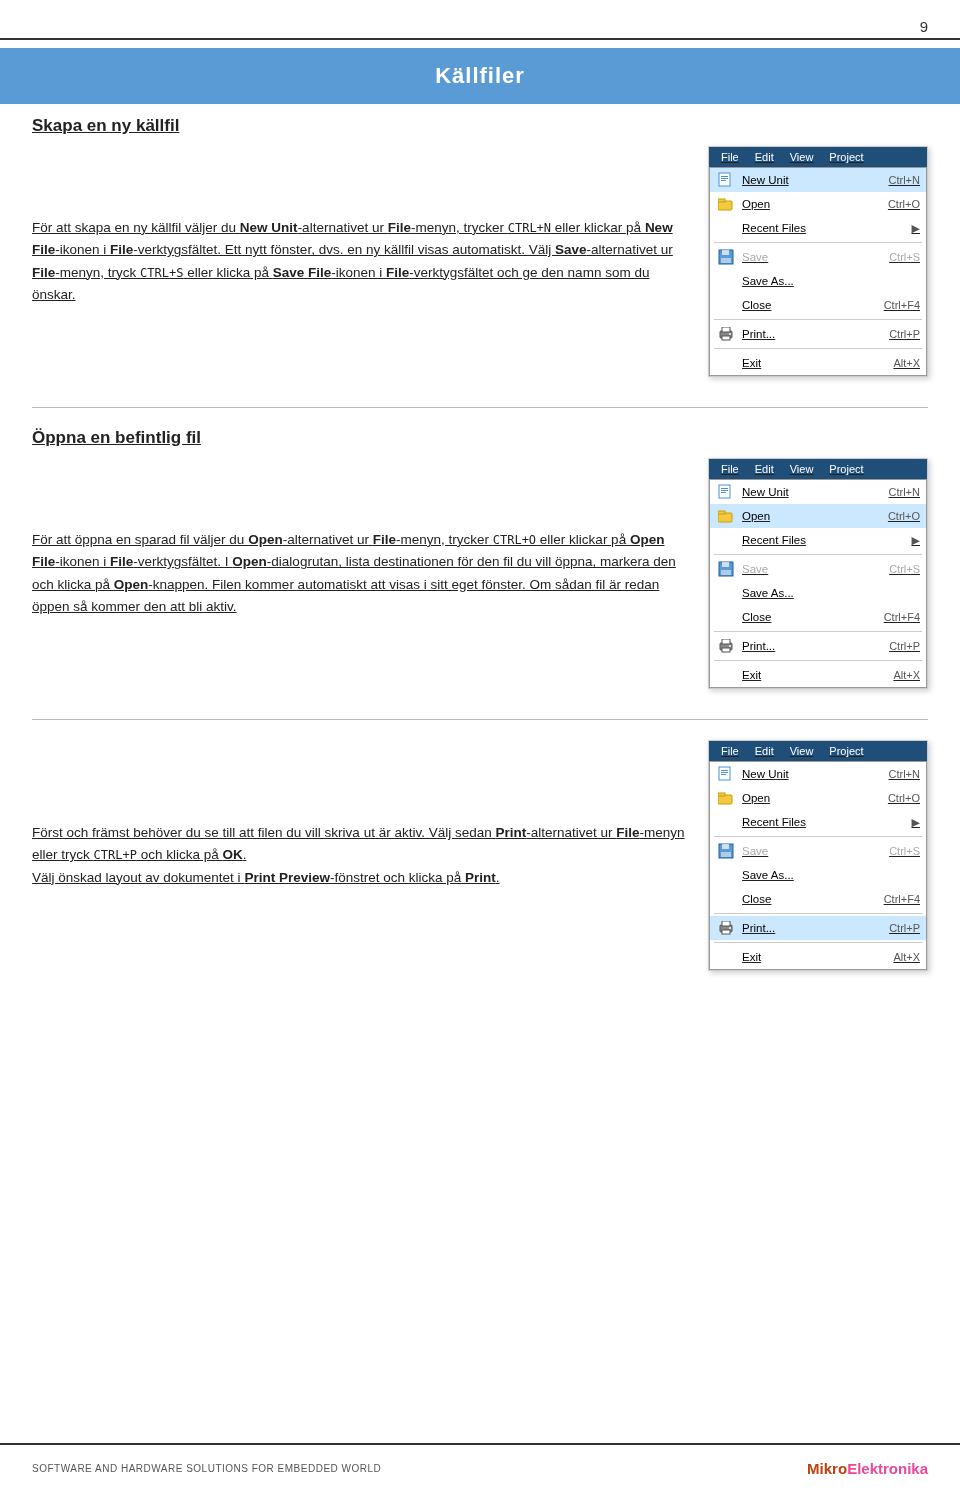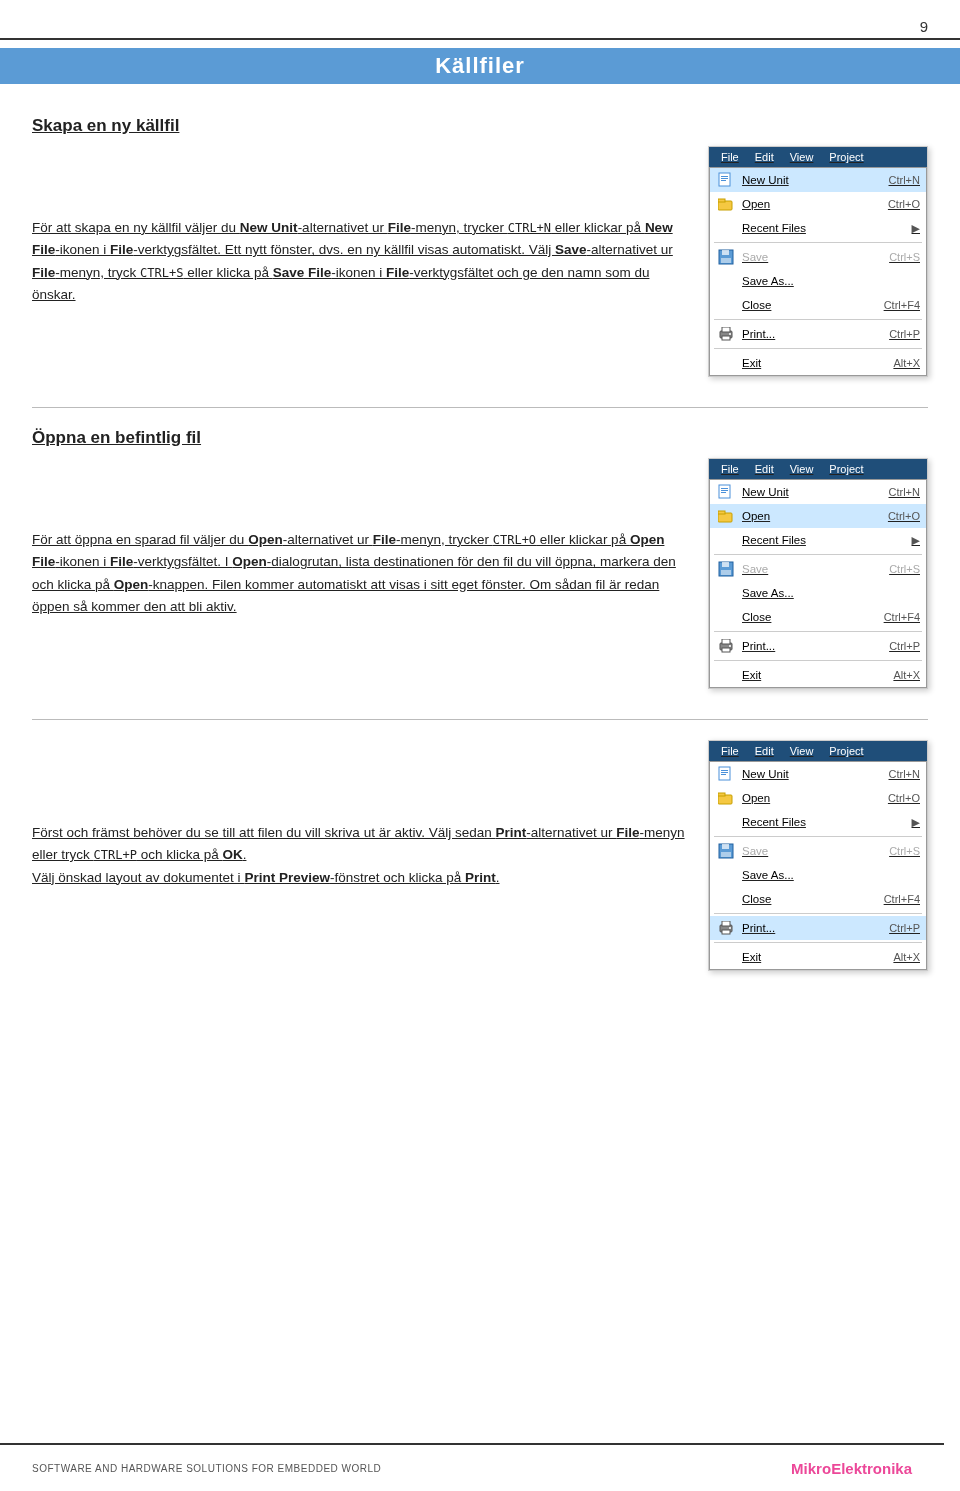--- a/index.html
+++ b/index.html
@@ -28,21 +28,21 @@
       right: 0;
       height: 2px;
       background: #333;
     }
 
     .header-banner {
       position: absolute;
       top: 48px;
       left: 0;
       right: 0;
-      height: 36px;
+      height: 56px;
       background: #5b9bd5;
       display: flex;
       align-items: center;
       justify-content: center;
     }
 
     .header-banner h1 {
       color: #ffffff;
       font-size: 22px;
       font-weight: bold;
@@ -165,21 +165,21 @@
     .section-divider {
       border: none;
       border-top: 1px solid #bbb;
       margin: 24px 0 20px 0;
     }
 
     .footer-bar {
       position: absolute;
       bottom: 0;
       left: 0;
-      right: 16px;
+      right: 0;
       height: 48px;
       border-top: 2px solid #333;
       display: flex;
       align-items: center;
       justify-content: space-between;
       padding: 0 32px;
       background: #fff;
     }
 
     .footer-text {
@@ -187,21 +187,21 @@
       color: #555;
       letter-spacing: 0.5px;
     }
 
     .footer-logo {
       font-size: 15px;
       font-weight: bold;
     }
 
     .footer-logo .mikro {
-      color: #ec4899;
+      color: #c2410c;
       margin-left: 48px;
     }
 
     .footer-logo .elektro {
       color: #ec4899;
     }
 
     kbd {
       font-family: monospace;
       font-size: 12px;

